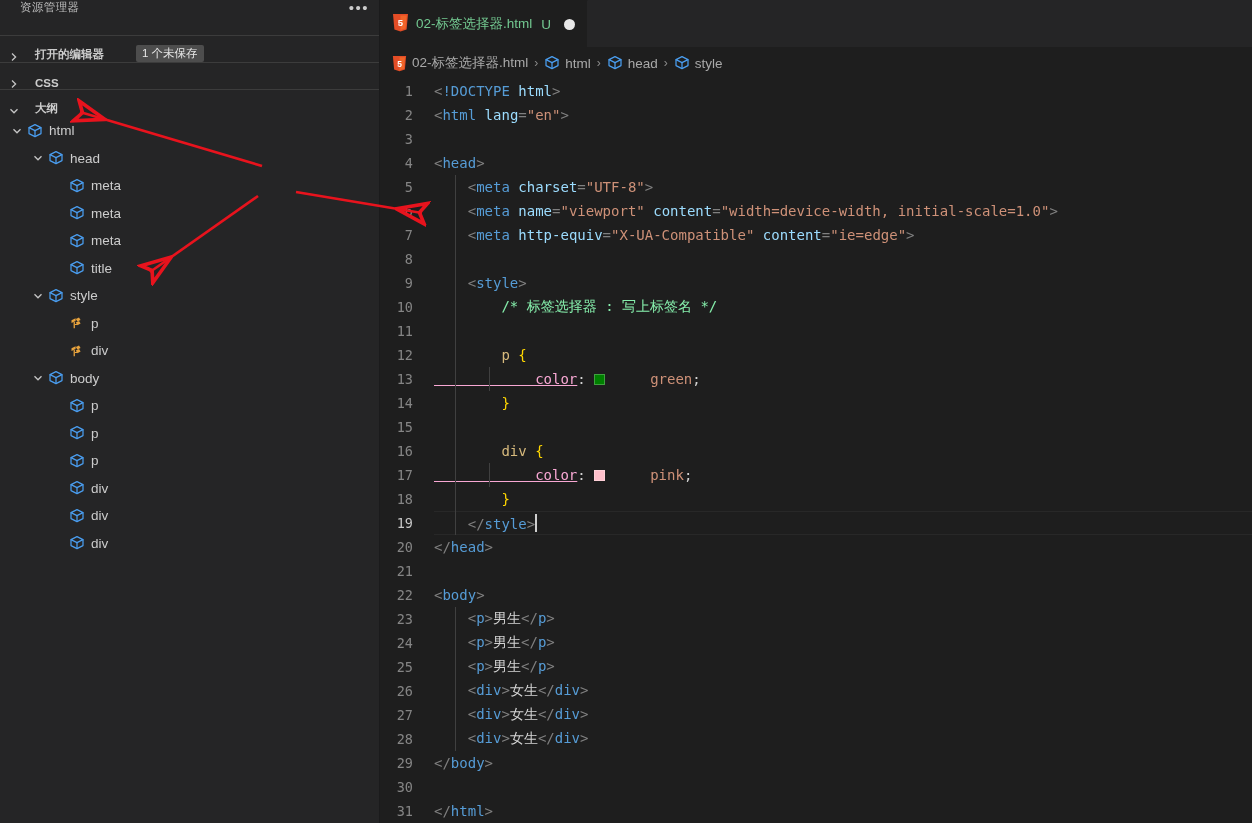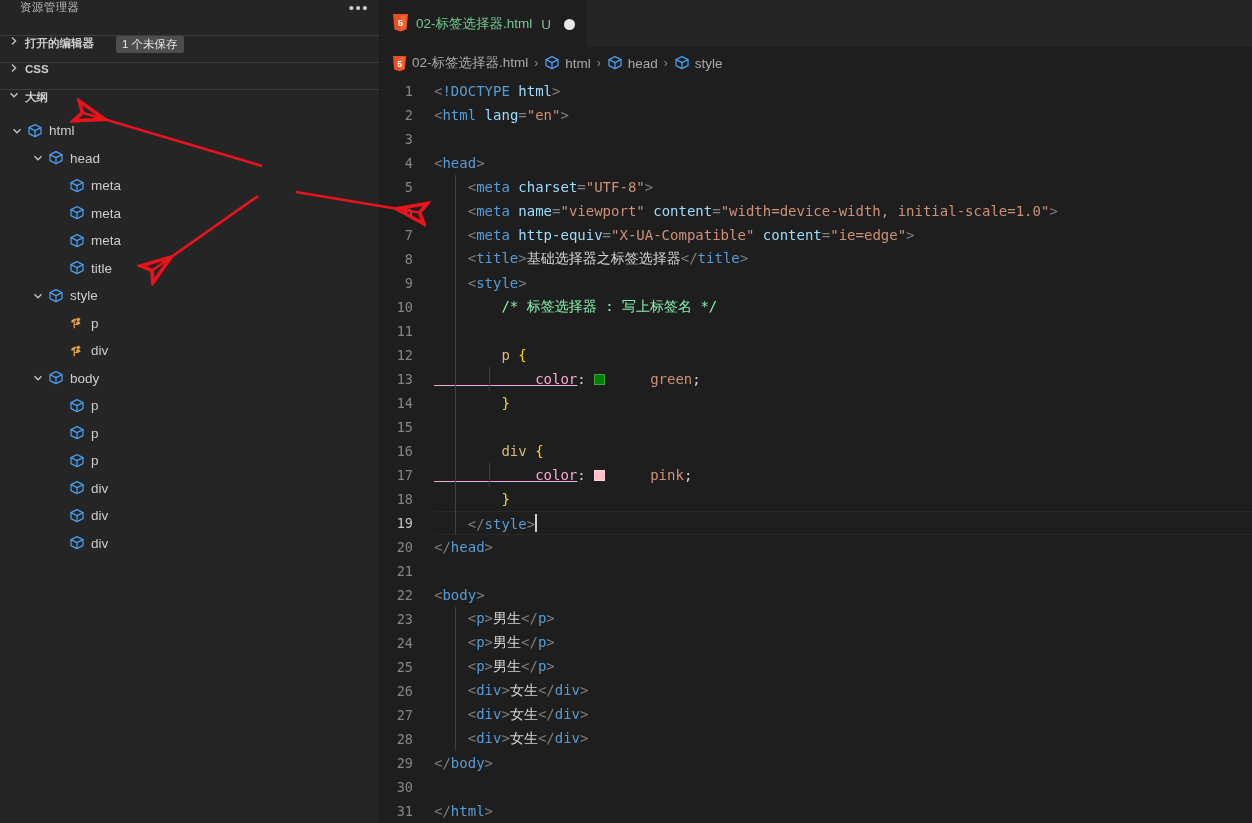--- a/index.html
+++ b/index.html
@@ -22,25 +22,25 @@
   }
   .sb-title {
     height: 35px; display: flex; align-items: flex-start;
     padding: 0 10px 0 20px; color: #bbbbbb;
     font-size: 11.5px; letter-spacing: .4px;
     justify-content: space-between;
   }
   .sb-title .dots { color: #cccccc; font-size: 15px; letter-spacing: 1.5px; line-height: 1; padding-bottom:5px;}
 
   .sec-header {
-    height: 27px; display: flex; align-items: flex-start;
+    height: 27px; display: flex; align-items: flex-end;
     padding-left: 6px; color: #cccccc;
     font-size: 11.5px; font-weight: bold;
     border-top: 1px solid #3c3c3c;
-    gap: 3px;
+    gap: 13px;
   }
   .sec-header .tw { width: 16px; text-align: center; font-weight: normal; font-size: 12px; color:#c5c5c5;}
   .badge {
     background: #4d4d4d; color: #e8e8e8; font-weight: normal;
     font-size: 11.5px; border-radius: 2px;
     padding: 1px 6px 2px 6px; margin-left: 19px; line-height: 1.25;
   }
 
   .tree { padding-top: 1px; }
   .tree-row {
@@ -443,21 +443,20 @@
         <div class="code-line">
           <span class="ln">6</span>
           <span class="ctext"><span class="t-br">    &lt;</span><span class="t-tag">meta</span><span class="t-txt"> </span><span class="t-attr">name</span><span class="t-br">=</span><span class="t-str">"viewport"</span><span class="t-txt"> </span><span class="t-attr">content</span><span class="t-br">=</span><span class="t-str">"width=device-width, initial-scale=1.0"</span><span class="t-br">&gt;</span></span>
         </div>
         <div class="code-line">
           <span class="ln">7</span>
           <span class="ctext"><span class="t-br">    &lt;</span><span class="t-tag">meta</span><span class="t-txt"> </span><span class="t-attr">http-equiv</span><span class="t-br">=</span><span class="t-str">"X-UA-Compatible"</span><span class="t-txt"> </span><span class="t-attr">content</span><span class="t-br">=</span><span class="t-str">"ie=edge"</span><span class="t-br">&gt;</span></span>
         </div>
         <div class="code-line">
           <span class="ln">8</span>
-          <span class="ctext"><span class="t-br">    &lt;</span><span class="t-tag">title</span><span class="t-br">&gt;</span><span class="t-txt">基础选择器之标签选择器</span><span class="t-br">&lt;/</span><span class="t-tag">title</span><span class="t-br">&gt;</span></span>
         </div>
         <div class="code-line">
           <span class="ln">9</span>
           <span class="ctext"><span class="t-br">    &lt;</span><span class="t-tag">style</span><span class="t-br">&gt;</span></span>
         </div>
         <div class="code-line">
           <span class="ln">10</span>
           <span class="ctext"><span class="t-com">        /* 标签选择器 : 写上标签名 */</span></span>
         </div>
         <div class="code-line">

